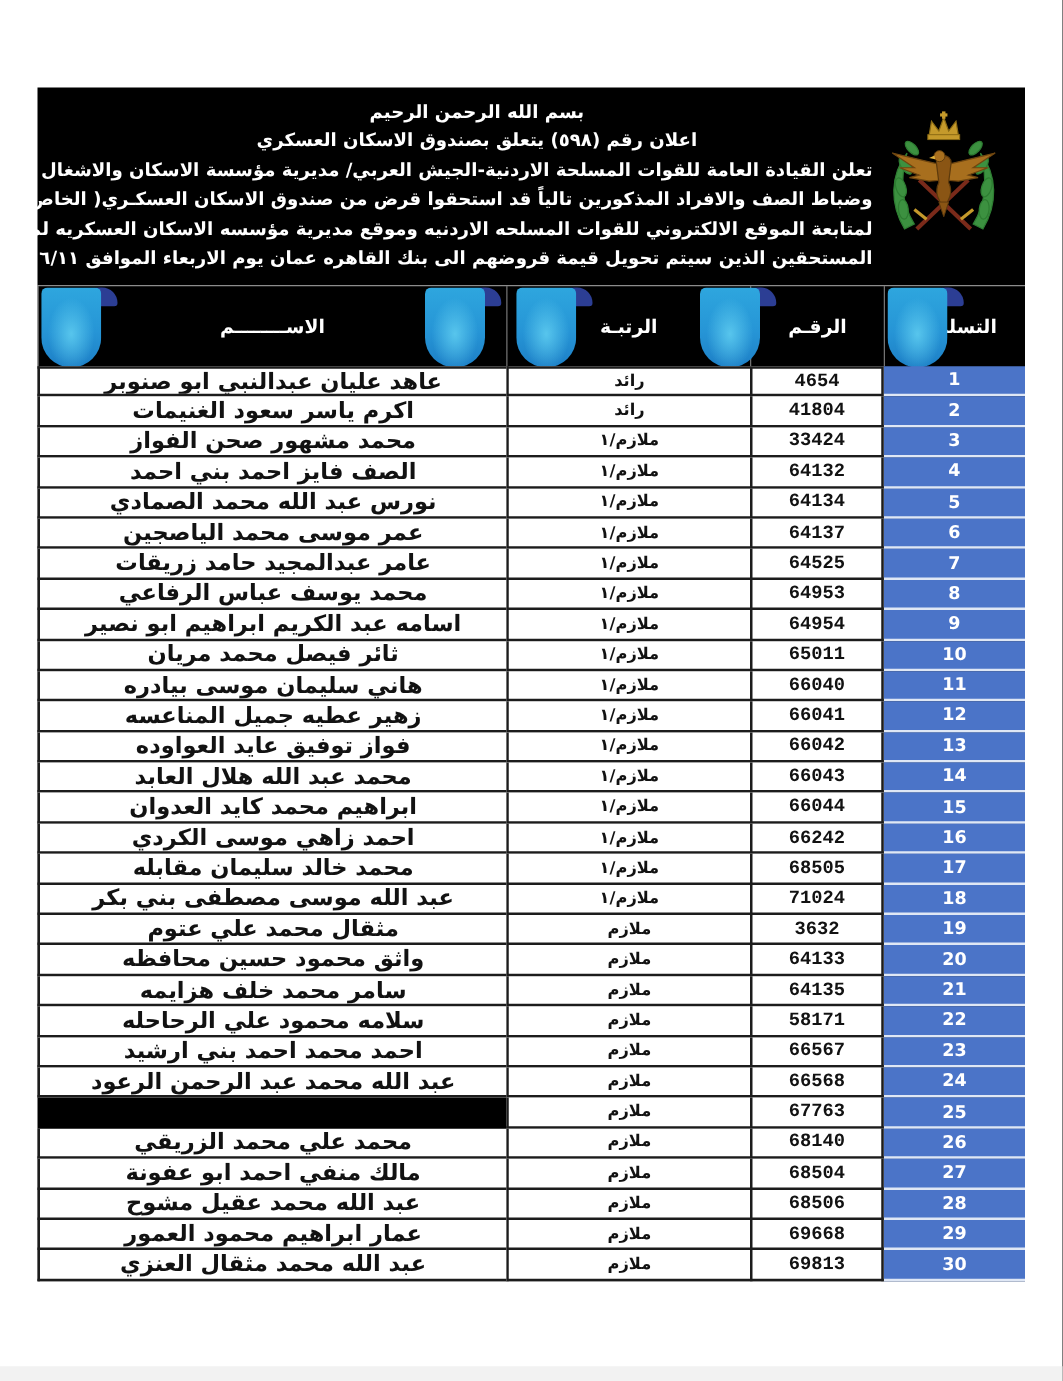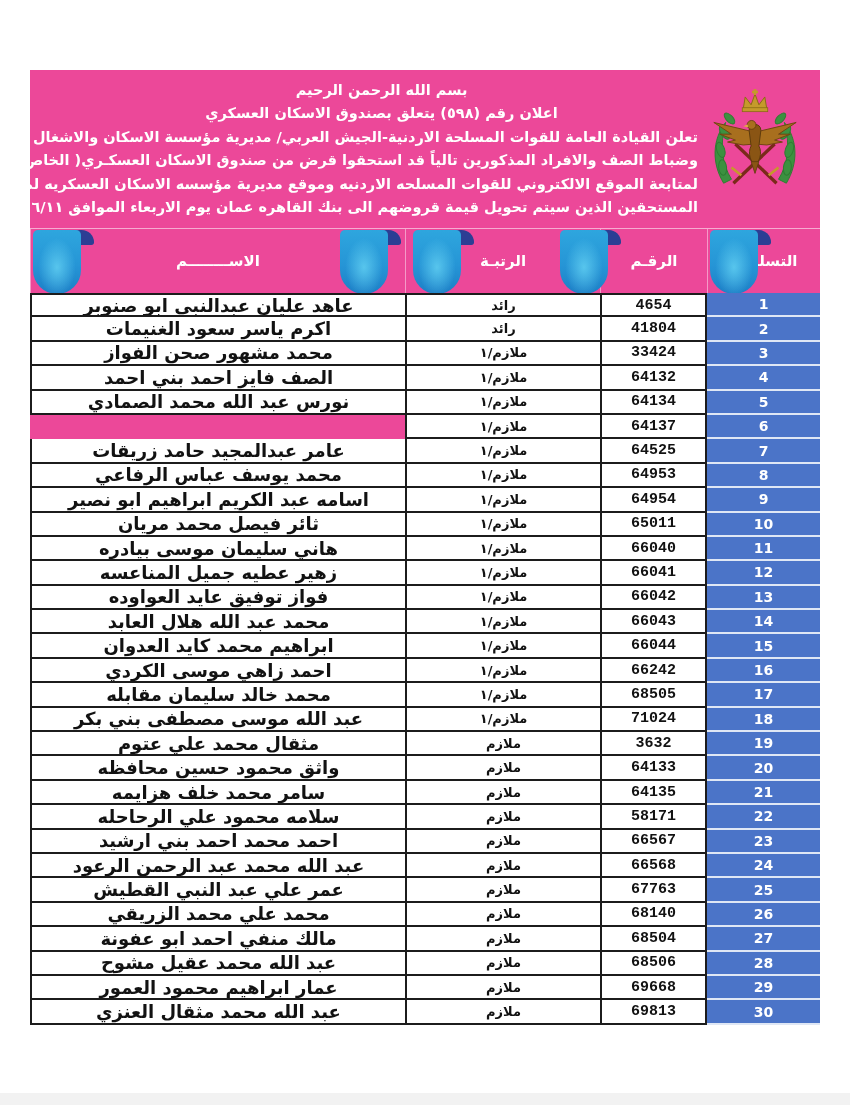--- a/index.html
+++ b/index.html
@@ -2,21 +2,21 @@
 <html lang="ar"><head>
 <meta charset="utf-8">
 <style>
   html,body{margin:0;padding:0;}
   body{
     width:850px;height:1105px;position:relative;background:#ffffff;
     font-family:"DejaVu Sans","Liberation Sans",sans-serif;overflow:hidden;
   }
   .panel{
     position:absolute;left:30px;top:70px;width:790px;height:955px;
-    background:#ec4899;
+    background:#000000;
   }
   
   .announce{
     position:absolute;left:35px;right:122px;top:9px;height:146px;
     direction:rtl;text-align:center;color:#ffffff;font-weight:700;
     font-size:14.5px;line-height:23.4px;
   }
   .announce div{white-space:nowrap;}
   .emblem{position:absolute;right:16px;top:18px;width:98px;height:112px;}
   
@@ -185,20 +185,21 @@
       <div class="row">
         <div class="cell serial">5</div>
         <div class="cell num">64134</div>
         <div class="cell rank">ملازم/١</div>
         <div class="cell name">نورس عبد الله محمد الصمادي</div>
       </div>
       <div class="row">
         <div class="cell serial">6</div>
         <div class="cell num">64137</div>
         <div class="cell rank">ملازم/١</div>
+        <div class="cell name">عمر موسى محمد الياصجين</div>
       </div>
       <div class="row">
         <div class="cell serial">7</div>
         <div class="cell num">64525</div>
         <div class="cell rank">ملازم/١</div>
         <div class="cell name">عامر عبدالمجيد حامد زريقات</div>
       </div>
       <div class="row">
         <div class="cell serial">8</div>
         <div class="cell num">64953</div>
@@ -298,21 +299,20 @@
       <div class="row">
         <div class="cell serial">24</div>
         <div class="cell num">66568</div>
         <div class="cell rank">ملازم</div>
         <div class="cell name">عبد الله محمد عبد الرحمن الرعود</div>
       </div>
       <div class="row">
         <div class="cell serial">25</div>
         <div class="cell num">67763</div>
         <div class="cell rank">ملازم</div>
-        <div class="cell name">عمر علي عبد النبي القطيش</div>
       </div>
       <div class="row">
         <div class="cell serial">26</div>
         <div class="cell num">68140</div>
         <div class="cell rank">ملازم</div>
         <div class="cell name">محمد علي محمد الزريقي</div>
       </div>
       <div class="row">
         <div class="cell serial">27</div>
         <div class="cell num">68504</div>

